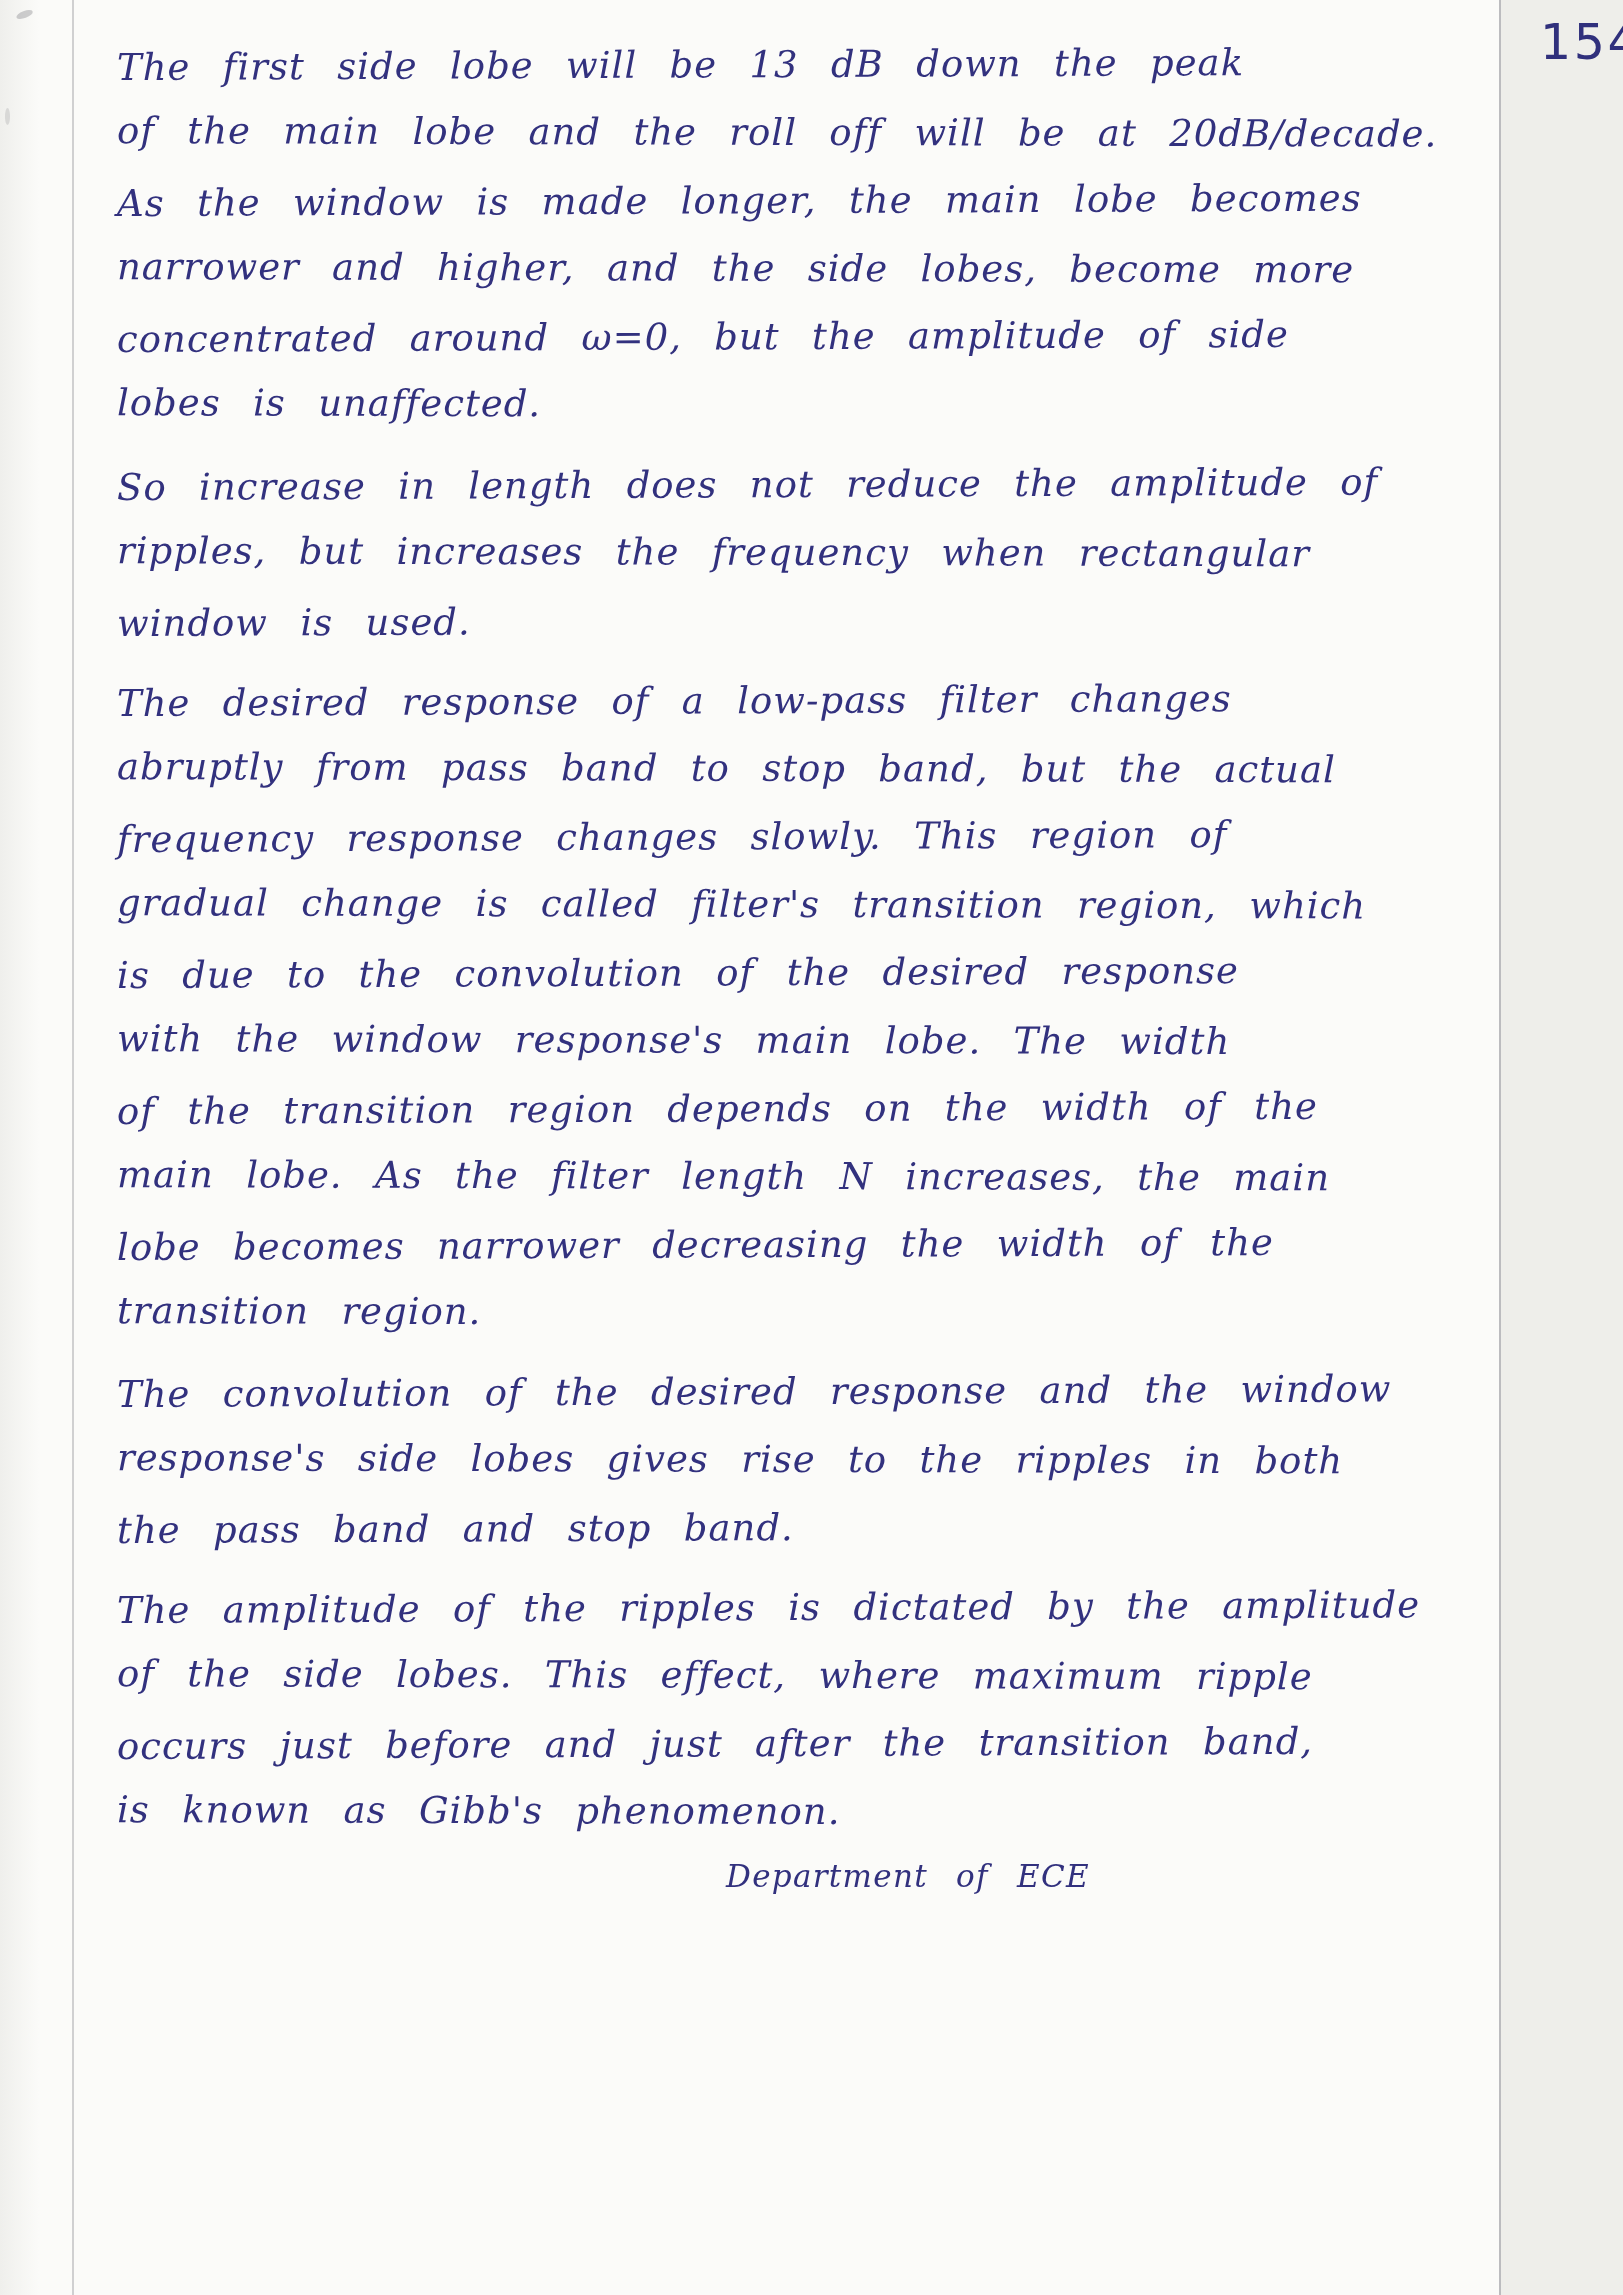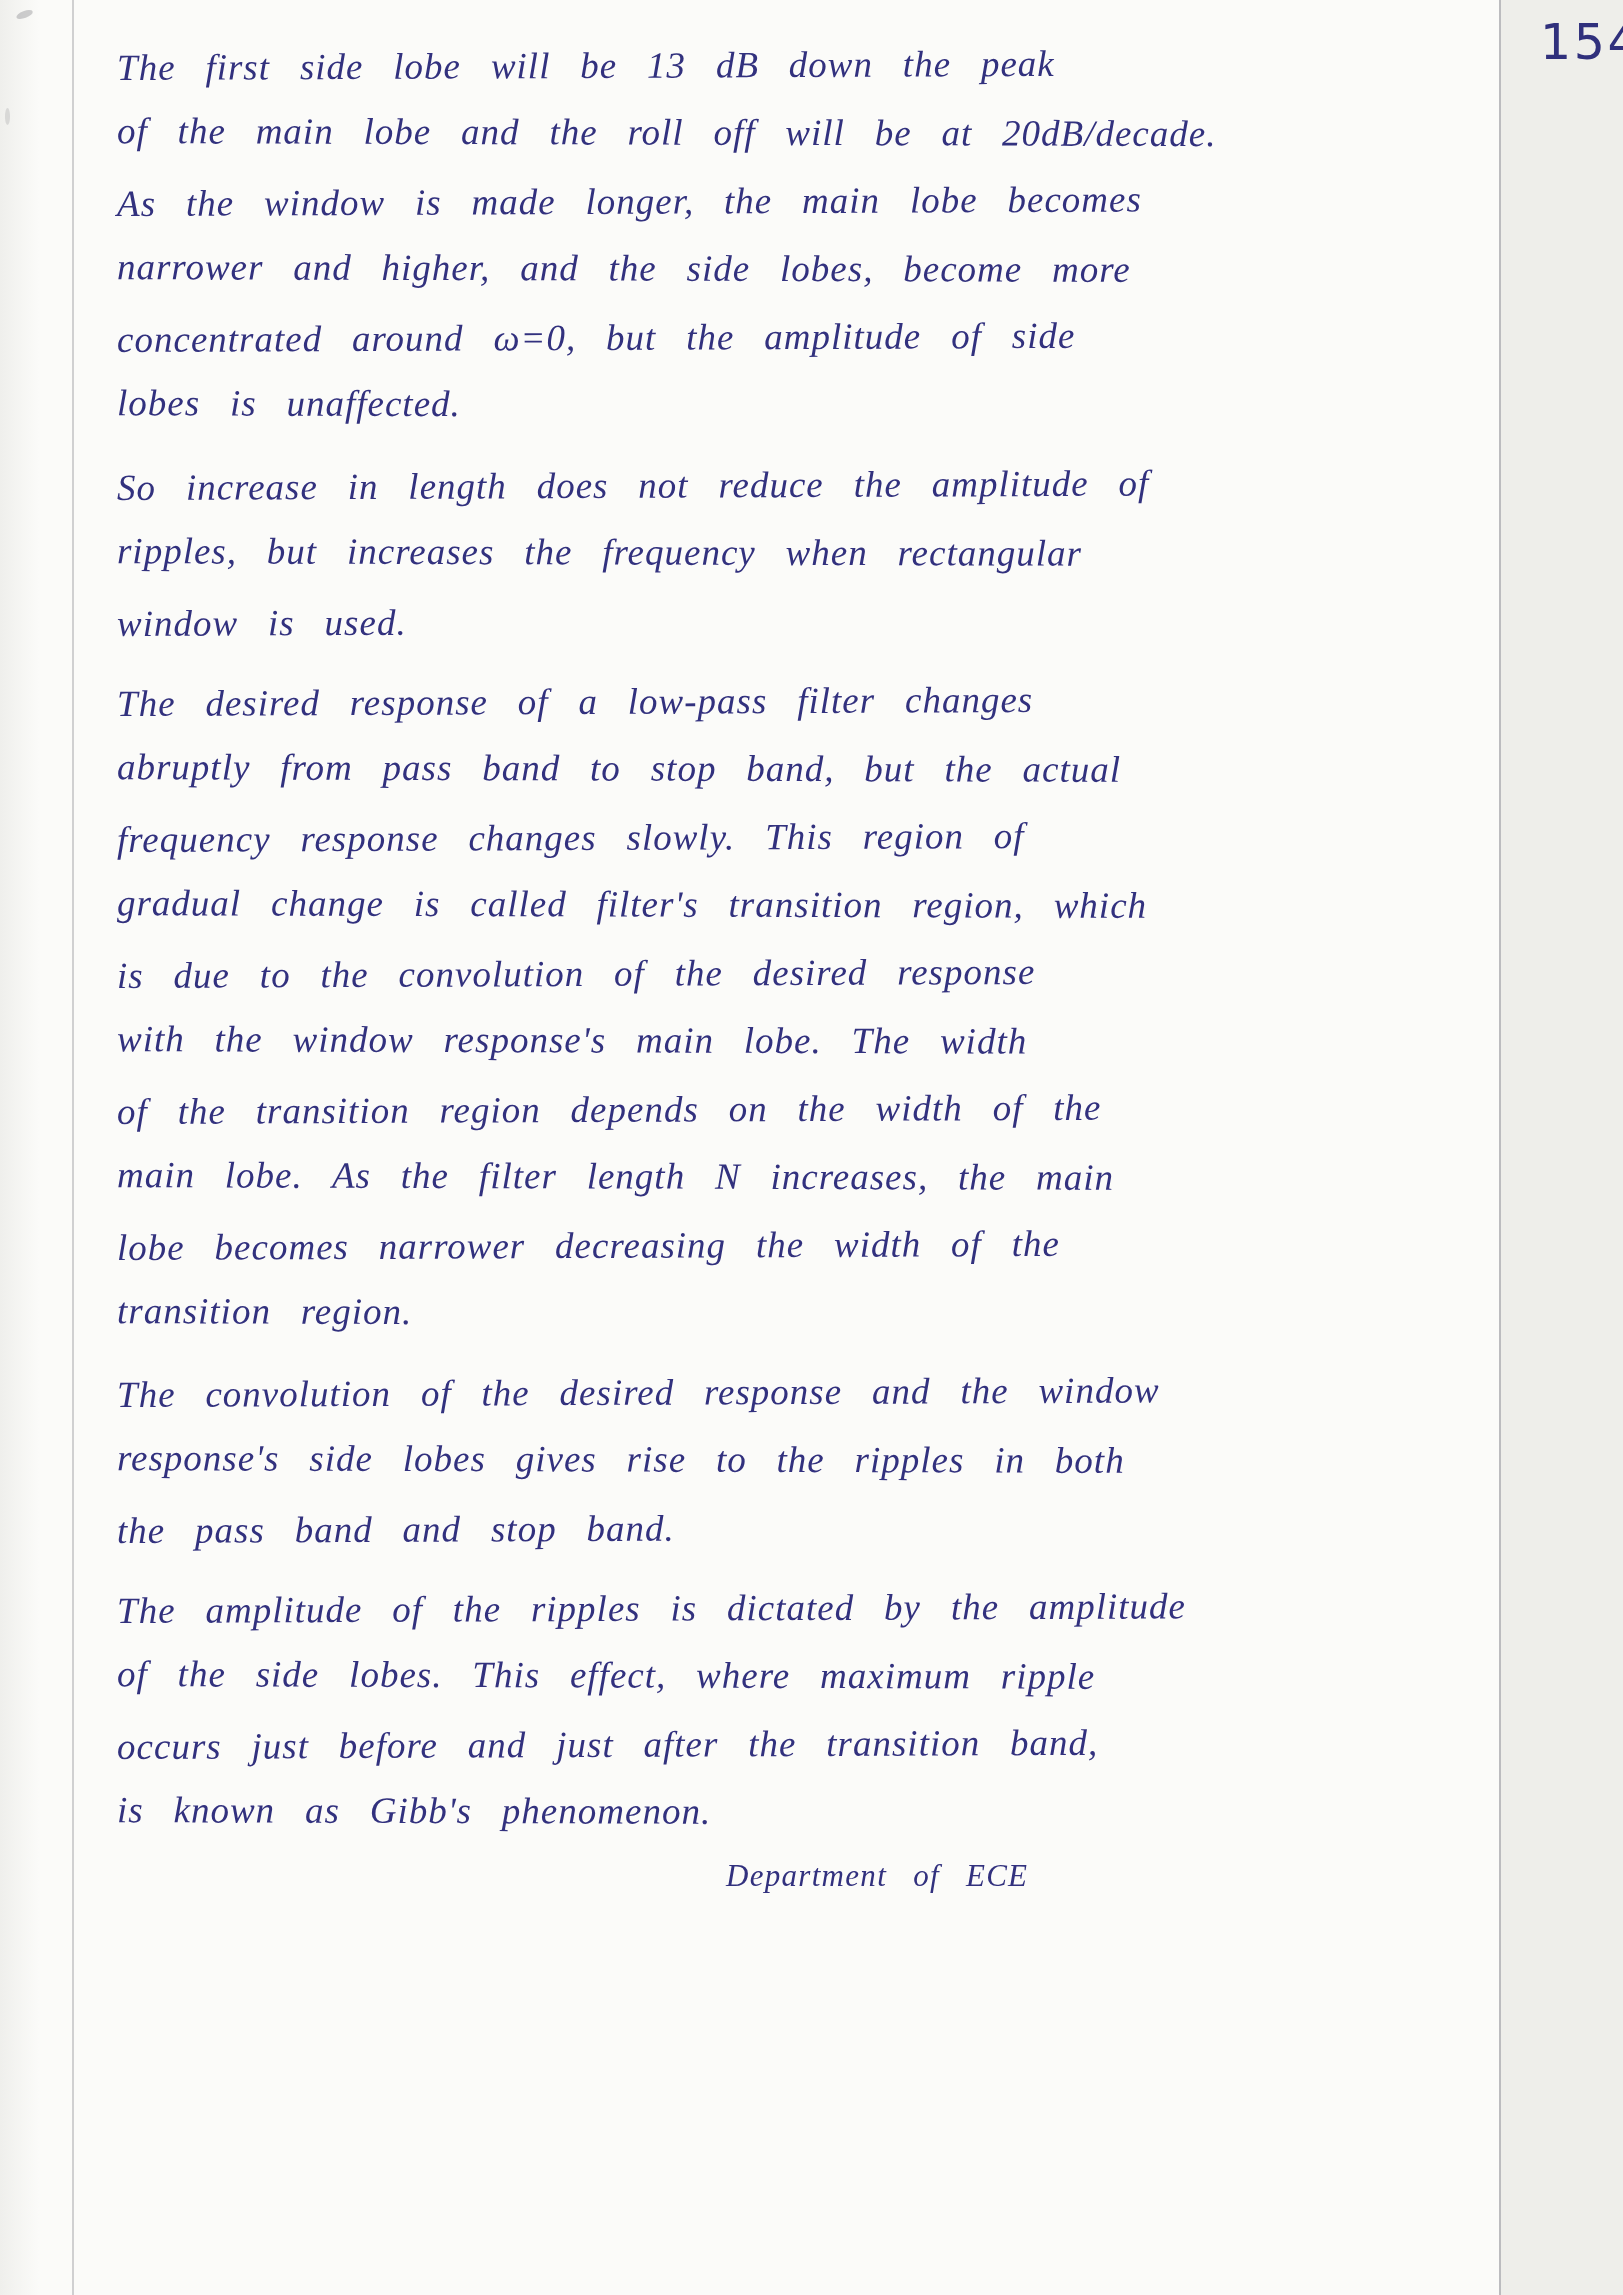--- a/index.html
+++ b/index.html
@@ -61,21 +61,20 @@
     font-family: "DejaVu Sans", sans-serif;
     margin-left: 24px;
   }
 
   .text-block {
     position: absolute;
     left: 117px;
     top: 31px;
     width: 1388px;
     color: #32317e;
-    font-family: Liberation Serif, serif;
   }
   .para {
     margin: 0 0 11.8px 0;
   }
   .line {
     font-style: italic;
     font-size: 37px;
     line-height: 68px;
     letter-spacing: 1px;
     word-spacing: 19.6px;

